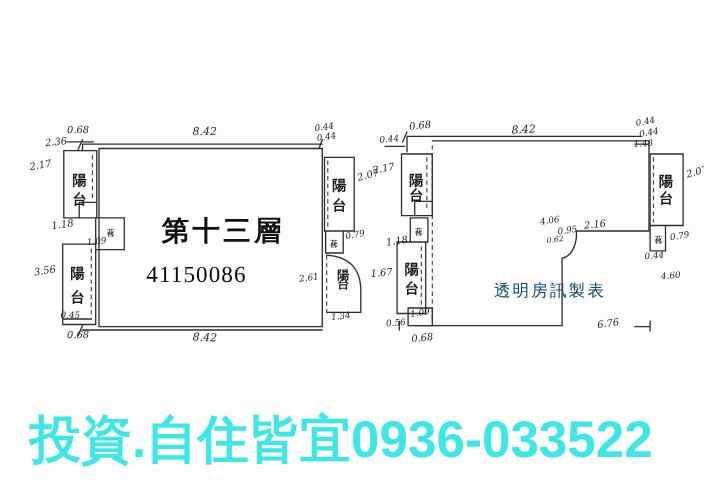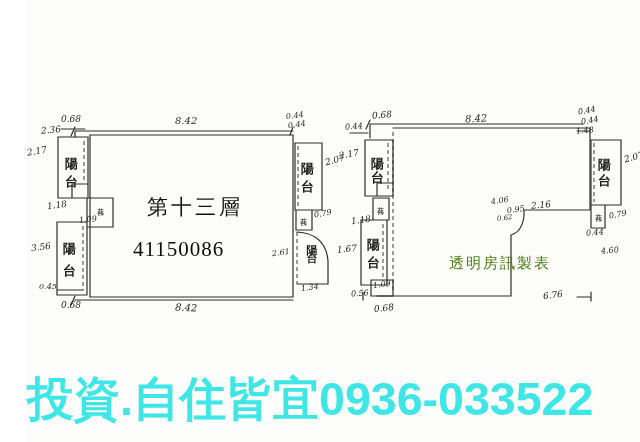--- a/index.html
+++ b/index.html
@@ -9,26 +9,26 @@
   .dim{position:absolute;font-family:"DejaVu Serif",serif;font-style:italic;
        font-size:9px;color:#262626;white-space:nowrap;line-height:1;}
   .f8{font-size:8px;} .f7{font-size:7px;} .f10{font-size:10px;}
   
   .vbal{position:absolute;writing-mode:vertical-rl;text-orientation:upright;
         font-family:"DejaVu Serif",serif;font-weight:bold;font-size:13px;
         color:#1b1b1b;letter-spacing:16px;line-height:1;}
   .vsm{position:absolute;writing-mode:vertical-rl;text-orientation:upright;
        font-family:"DejaVu Serif",serif;font-size:7px;color:#2a2a2a;
        letter-spacing:1px;line-height:1;}
-  .title{position:absolute;font-family:"DejaVu Serif",serif;font-weight:400;
-         font-size:21px;letter-spacing:3px;color:#101010;line-height:1;}
+  .title{position:absolute;font-family:"DejaVu Serif",serif;font-weight:700;
+         font-size:25px;letter-spacing:3px;color:#101010;line-height:1;}
   .stamp{position:absolute;font-family:Liberation Serif, serif;
          font-size:21px;color:#0b0b0b;letter-spacing:1px;line-height:1;}
-  .credit{position:absolute;font-family:Liberation Mono, monospace;
-          font-size:15px;color:#4d7c0f;letter-spacing:2px;line-height:1;}
+  .credit{position:absolute;font-family:Liberation Sans, sans-serif;
+          font-size:15px;color:#0c4a6e;letter-spacing:2px;line-height:1;}
   .banner{position:absolute;left:2px;top:371px;width:636px;
           font-family:"Liberation Sans",sans-serif;font-weight:bold;
           font-size:47px;line-height:1.2;color:#3ee7e6;white-space:nowrap;
           transform:scaleX(0.99);transform-origin:left;}
   svg{position:absolute;left:0;top:0;}
   .ln{stroke:#2e2e2e;stroke-width:1.2;fill:none;stroke-linecap:round;}
   .lnd{stroke:#3a3a3a;stroke-width:1;fill:none;stroke-dasharray:4 3;}
 </style>
 </head>
 <body>
@@ -70,21 +70,21 @@
 
   <span class="dim" style="left:36px;top:115px">0.68</span>
   <span class="dim" style="left:16px;top:126px;transform:rotate(-5deg)">2.36</span>
   <span class="dim f10" style="left:150px;top:116px">8.42</span>
   <span class="dim f8" style="left:261px;top:112px;transform:rotate(-8deg)">0.44</span>
   <span class="dim f8" style="left:263px;top:121px;transform:rotate(-8deg)">0.44</span>
   <span class="dim" style="left:2px;top:147px;transform:rotate(-10deg)">2.17</span>
   <span class="dim" style="left:22px;top:201px;transform:rotate(-8deg)">1.18</span>
   <span class="dim f8" style="left:54px;top:216px;transform:rotate(-5deg)">1.09</span>
   <span class="dim" style="left:6px;top:243px;transform:rotate(-8deg)">3.56</span>
-  <span class="dim f8" style="left:14px;top:283px">0.45</span>
+  <span class="dim f8" style="left:30px;top:283px">0.45</span>
   <span class="dim" style="left:36px;top:301px">0.68</span>
   <span class="dim f10" style="left:150px;top:303px;transform:rotate(2deg)">8.42</span>
   <span class="dim f8" style="left:276px;top:284px;transform:rotate(-6deg)">1.34</span>
   <span class="dim" style="left:300px;top:156px;transform:rotate(-15deg)">2.07</span>
   <span class="dim f8" style="left:289px;top:210px;transform:rotate(-10deg)">0.79</span>
   <span class="dim f8" style="left:247px;top:249px;transform:rotate(-8deg)">2.61</span>
 
   <span class="vbal" style="left:40px;top:147px">陽台</span>
   <span class="vbal" style="left:38px;top:232px;letter-spacing:20px">陽台</span>
   <span class="vbal" style="left:276px;top:152px">陽台</span>

